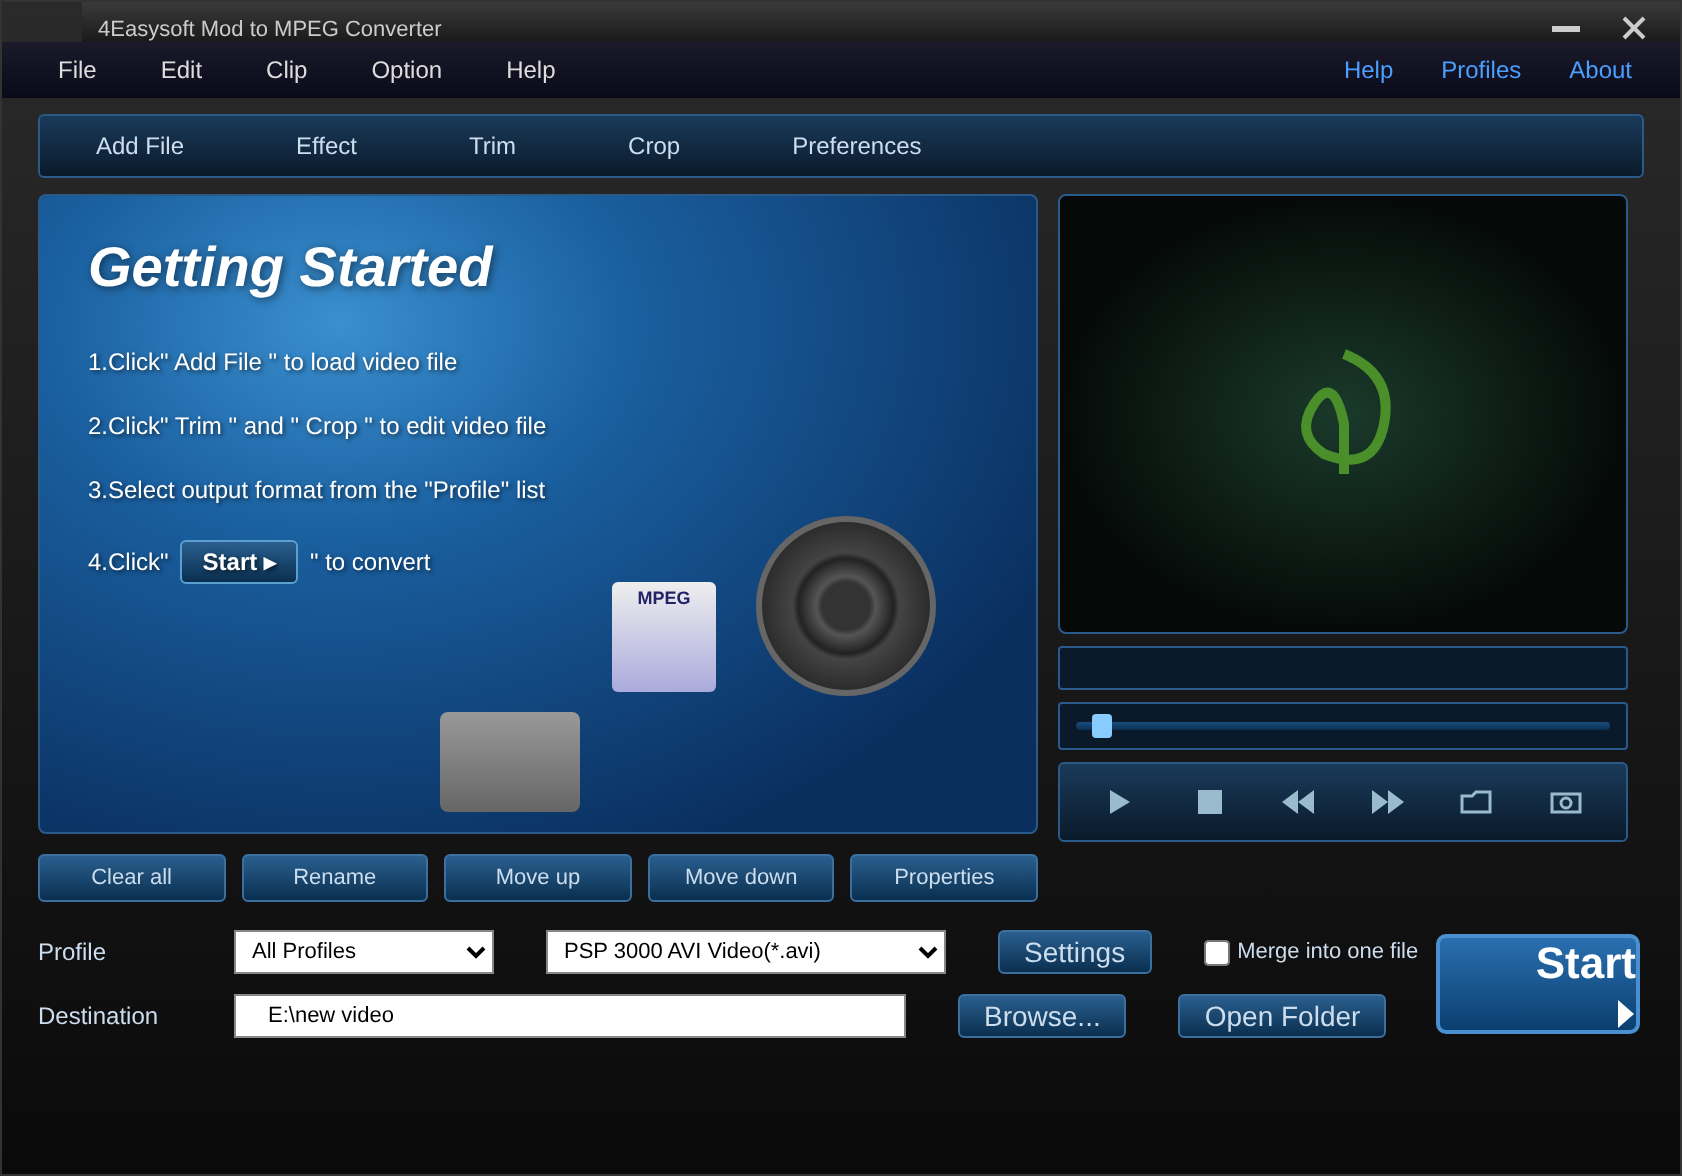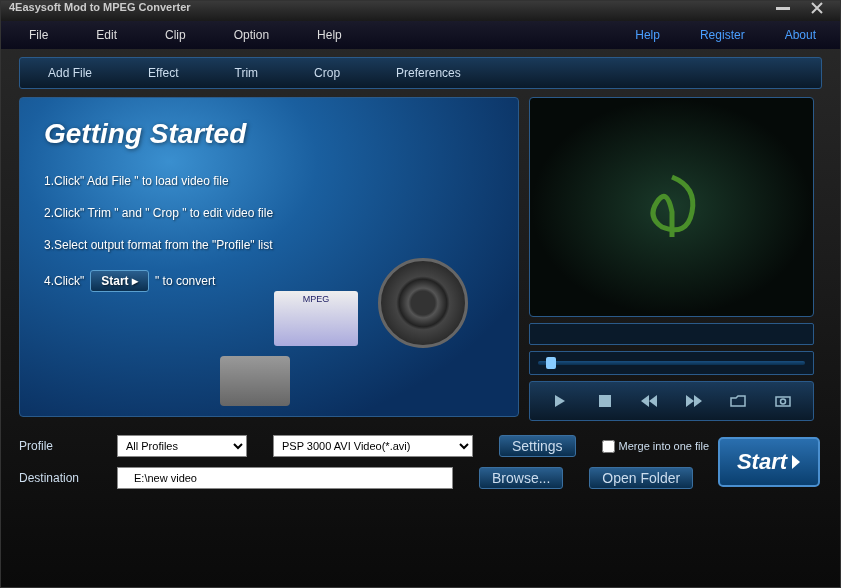--- a/index.html
+++ b/index.html
@@ -1,21 +1,21 @@
 <!DOCTYPE html>
 <html><head>
 <meta charset="utf-8">
 <style>
 * { margin: 0; padding: 0; box-sizing: border-box; font-family: Arial, sans-serif; }
 body { background: #1a1a1a; width: 841px; height: 588px; overflow: hidden; }
 .window { width: 841px; height: 588px; background: linear-gradient(#2a2a2a, #0a0a0a); border: 1px solid #333; }
-.titlebar { height: 20px; background: linear-gradient(#3a3a3a, #1a1a1a); display: flex; align-items: flex-start; padding: 0 8px; color: #ccc; font-size: 11px; font-weight: bold; }
+.titlebar { height: 20px; background: linear-gradient(#3a3a3a, #1a1a1a); display: flex; align-items: flex-end; padding: 0 8px; color: #ccc; font-size: 11px; font-weight: normal; margin-left: 40px; }
 .titlebar-spacer { flex: 1; }
 .titlebar-btn { width: 30px; height: 14px; margin-left: 4px; display: flex; align-items: center; justify-content: center; cursor: pointer; }
-.menubar { height: 28px; background: linear-gradient(#1a1a2a, #0a0a1a); display: flex; align-items: center; padding: 0 12px; gap: 16px; }
+.menubar { height: 28px; background: linear-gradient(#1a1a2a, #0a0a1a); display: flex; align-items: center; padding: 0 12px; }
 .menu-item { color: #ddd; font-size: 12px; padding: 4px 16px; cursor: pointer; }
 .menu-spacer { flex: 1; }
 .menu-link { color: #4a9fff; font-size: 12px; padding: 4px 12px; cursor: pointer; }
 .toolbar { height: 32px; background: linear-gradient(#1a3a5a, #0a1a2a); display: flex; align-items: center; margin: 8px 18px 0 18px; border: 1px solid #2a5a8a; border-radius: 3px; }
 .toolbar-item { color: #cde; font-size: 12px; padding: 6px 28px; cursor: pointer; text-align: center; }
 .content { display: flex; padding: 8px 18px; gap: 10px; }
 .left-panel { width: 500px; }
 .getting-started { height: 320px; background: radial-gradient(ellipse at 30% 20%, #3a8fcf 0%, #1a5f9f 30%, #0a2f5f 80%); border: 1px solid #2a5a8a; border-radius: 4px; padding: 20px 24px; position: relative; overflow: hidden; }
 .gs-title { color: #fff; font-size: 28px; font-weight: bold; font-style: italic; text-shadow: 1px 1px 4px rgba(0,0,0,0.5); margin-bottom: 24px; }
 .gs-step { color: #fff; font-size: 12px; margin-bottom: 18px; text-shadow: 1px 1px 2px rgba(0,0,0,0.6); }
@@ -34,23 +34,23 @@
 .slider-thumb { position: absolute; left: 8px; top: -4px; width: 10px; height: 12px; background: #8cf; border-radius: 2px; }
 .player-controls { height: 40px; background: linear-gradient(#1a3a5a, #0a1a2a); border: 1px solid #2a5a8a; margin-top: 6px; border-radius: 3px; display: flex; align-items: center; justify-content: space-around; padding: 0 8px; }
 .pc-btn { width: 28px; height: 28px; display: flex; align-items: center; justify-content: center; cursor: pointer; color: #8ab; }
 .bottom { padding: 6px 18px; }
 .bottom-row { display: flex; align-items: center; gap: 26px; margin-bottom: 10px; }
 .b-label { color: #cde; font-size: 12px; width: 72px; }
 .b-select { height: 22px; background: #fff; border: 1px solid #888; font-size: 11px; padding: 0 4px; }
 .b-input { height: 22px; background: #fff; border: 1px solid #888; font-size: 11px; padding: 0 16px; }
 .b-btn { height: 22px; background: linear-gradient(#2a5f8f, #0a2f4f); border: 1px solid #3a6f9f; border-radius: 3px; color: #cde; font-size: 14px; padding: 0 12px; cursor: pointer; }
 .b-check { display: flex; align-items: center; gap: 4px; color: #cde; font-size: 11px; }
-.big-start { position: absolute; right: 20px; bottom: 18px; width: 102px; height: 50px; background: linear-gradient(#2a6faf, #0a3f6f); border: 2px solid #4a8fcf; border-radius: 5px; color: #fff; font-size: 22px; font-weight: bold; font-style: italic; cursor: pointer; display: flex; align-items: center; justify-content: center; gap: 4px; }
+.big-start { position: absolute; right: 20px; bottom: 18px; width: 102px; height: 50px; background: linear-gradient(#2a6faf, #0a3f6f); border: 2px solid #4a8fcf; border-radius: 5px; color: #fff; font-size: 22px; font-weight: bold; cursor: pointer; display: flex; align-items: flex-end; justify-content: center; gap: 4px; flex-direction: column; }
 .camera-icon { position: absolute; bottom: 10px; left: 200px; width: 70px; height: 50px; background: linear-gradient(#999, #666); border-radius: 4px; }
-.mpeg-icon { position: absolute; bottom: 70px; right: 160px; width: 84px; height: 55px; background: linear-gradient(#eee, #aad); border-radius: 3px; display: flex; align-items: flex-start; justify-content: center; padding-top: 3px; font-size: 9px; font-weight: normal; color: #226; }
+.mpeg-icon { position: absolute; bottom: 70px; right: 160px; width: 52px; height: 55px; background: linear-gradient(#eee, #aad); border-radius: 3px; display: flex; align-items: flex-start; justify-content: center; padding-top: 3px; font-size: 9px; font-weight: bold; color: #226; }
 </style>
 </head>
 <body>
 
 <div class="window">
   <div class="titlebar">
     <span>4Easysoft Mod to MPEG Converter</span>
     <div class="titlebar-spacer"></div>
     <div class="titlebar-btn">
         <svg width="14" height="3">
@@ -65,21 +65,21 @@
   </div>
 
   <div class="menubar">
     <div class="menu-item">File</div>
     <div class="menu-item">Edit</div>
     <div class="menu-item">Clip</div>
     <div class="menu-item">Option</div>
     <div class="menu-item">Help</div>
     <div class="menu-spacer"></div>
     <div class="menu-link">Help</div>
-    <div class="menu-link">Register</div>
+    <div class="menu-link">Profiles</div>
     <div class="menu-link">About</div>
   </div>
 
   <div class="toolbar">
     <div class="toolbar-item">Add File</div>
     <div class="toolbar-item">Effect</div>
     <div class="toolbar-item">Trim</div>
     <div class="toolbar-item">Crop</div>
     <div class="toolbar-item">Preferences</div>
   </div>
@@ -94,20 +94,27 @@
         <div class="gs-step gs-step-inline">
           <span>4.Click"</span>
           <span class="inline-start">Start ▸</span>
           <span>" to convert</span>
         </div>
         <div class="mpeg-icon">MPEG</div>
         <div class="camera-icon"></div>
         <div class="film-reel">
           <div class="reel-circle"></div>
         </div>
+      </div>
+      <div class="file-buttons">
+        <button class="file-btn">Clear all</button>
+        <button class="file-btn">Rename</button>
+        <button class="file-btn">Move up</button>
+        <button class="file-btn">Move down</button>
+        <button class="file-btn">Properties</button>
       </div>
     </div>
 
     <div class="right-panel">
       <div class="preview">
         <div class="logo-swirl">
           <svg width="80" height="80" viewBox="0 0 80 80">
               <path d="M40 10 Q65 20 60 45 Q55 70 30 60 Q15 50 25 35 Q35 20 40 45 L40 70" fill="none" stroke="#4a8f2a" stroke-width="5"></path>
             </svg>
         </div>

